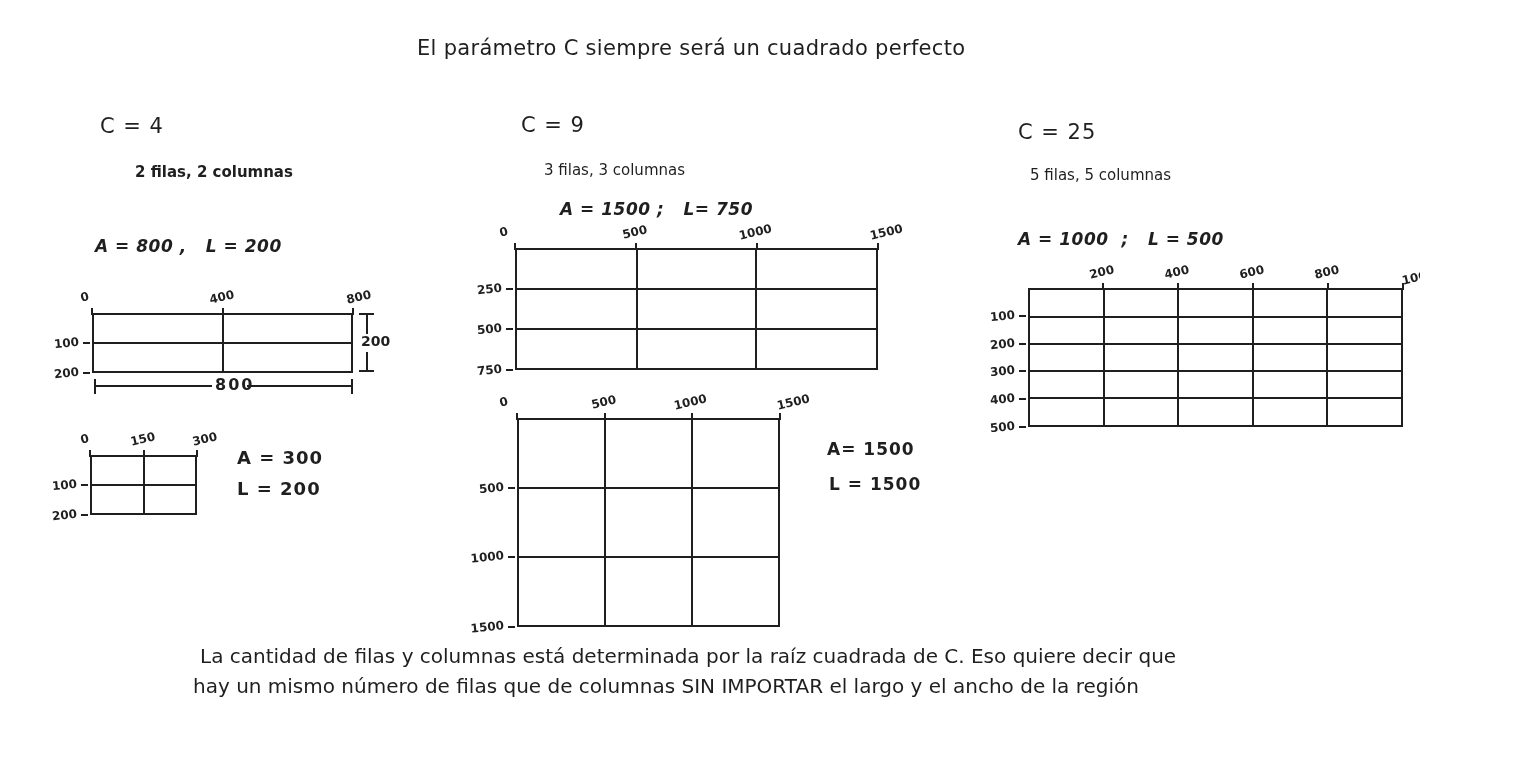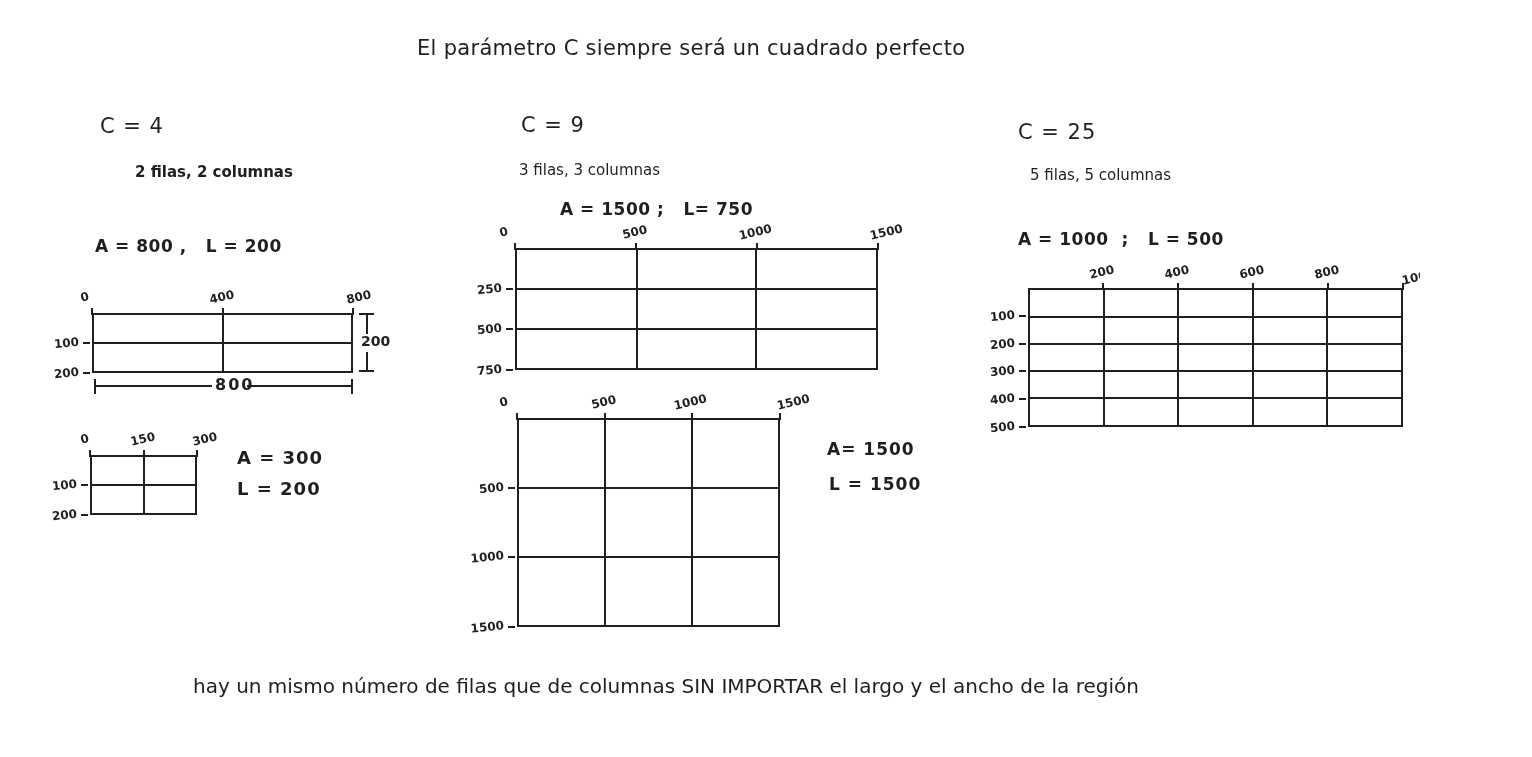--- a/index.html
+++ b/index.html
@@ -4,37 +4,37 @@
 <style>
   html,body{margin:0;padding:0;background:#fff;}
   #stage{
     position:relative;width:1420px;height:757px;background:#ffffff;
     font-family:"DejaVu Sans",sans-serif;color:#1f1f1f;overflow:hidden;
   }
   .abs{position:absolute;white-space:pre;}
   .title{font-size:21px;letter-spacing:.3px;}
   .heading{font-size:21px;letter-spacing:1px;}
   .sub{font-size:15px;}
-  .params{font-size:17px;font-weight:700;letter-spacing:.5px;}
+  .params{font-size:17px;font-weight:700;letter-spacing:.5px;font-style:italic;}
   .side{font-size:18px;font-weight:700;letter-spacing:1px;text-align:center;}
   .side.sm{font-size:17px;}
   .footer{font-size:20px;}
   .dim-label{font-size:14px;font-weight:700;}
   .dim-label.lg{font-size:16px;letter-spacing:2px;}
   .grid-box{position:absolute;border:2px solid #1f1f1f;box-sizing:border-box;}
   .vline{position:absolute;top:-1px;bottom:-1px;width:2px;background:#1f1f1f;transform:translateX(-50%);}
   .hline{position:absolute;left:-1px;right:-1px;height:2px;background:#1f1f1f;transform:translateY(-50%);}
   .axis-label{position:absolute;font-size:12px;font-weight:700;transform:translateX(-55%) rotate(-13deg);white-space:pre;}
   .axis-label.left{transform:translate(-100%,-50%) rotate(-6deg);}
   .tick{position:absolute;background:#1f1f1f;}
   
   .t-title{left:417px;top:36px;}
   .s1-h{left:100px;top:114px;}   .s1-sub{left:135px;top:163px;font-weight:bold;}  .s1-params{left:95px;top:236px;}
   .s1-a300{left:237px;top:447px;} .s1-l200{left:237px;top:478px;}
-  .s2-h{left:521px;top:113px;}   .s2-sub{left:519px;top:161px;}  .s2-params{left:560px;top:199px;}
+  .s2-h{left:521px;top:113px;}   .s2-sub{left:544px;top:161px;}  .s2-params{left:560px;top:199px;}
   .s2-a1500{left:827px;top:439px;} .s2-l1500{left:829px;top:474px;}
   .s3-h{left:1018px;top:120px;}  .s3-sub{left:1030px;top:166px;} .s3-params{left:1018px;top:229px;}
   .f1{left:200px;top:644px;}     .f2{left:193px;top:674px;}
   
   .hb-tick-top{left:359px;top:313px;width:15px;height:2px;}
   .hb-stem-top{left:366px;top:315px;width:2px;height:19px;}
   .hb-label{left:361px;top:333px;}
   .hb-stem-bot{left:366px;top:352px;width:2px;height:19px;}
   .hb-tick-bot{left:359px;top:370px;width:15px;height:2px;}
   
@@ -76,20 +76,21 @@
   <div class="abs heading s2-h">C = 9</div>
   <div class="abs sub s2-sub">3 filas, 3 columnas</div>
   <div class="abs params s2-params">A = 1500 ;   L= 750</div>
   <div class="abs side sm s2-a1500">A= 1500</div>
   <div class="abs side sm s2-l1500">L = 1500</div>
 
   <div class="abs heading s3-h">C = 25</div>
   <div class="abs sub s3-sub">5 filas, 5 columnas</div>
   <div class="abs params s3-params">A = 1000  ;   L = 500</div>
 
+  <div class="abs footer f1">La cantidad de filas y columnas está determinada por la raíz cuadrada de C. Eso quiere decir que</div>
   <div class="abs footer f2">hay un mismo número de filas que de columnas SIN IMPORTAR el largo y el ancho de la región</div>
 
 <div class="grid-box" style="left: 92px; top: 313px; width: 261px; height: 60px;">
       <div class="vline" style="left: 50%;"></div>
       <div class="hline" style="top: 50%;"></div>
     </div>
     <div class="tick" style="left: 91px; top: 308px; width: 2px; height: 7px;"></div>
     <div class="axis-label" style="left: 85px; top: 290px;">0</div>
     <div class="tick" style="left: 221.5px; top: 308px; width: 2px; height: 7px;"></div>
     <div class="axis-label" style="left: 222.5px; top: 290px;">400</div>

